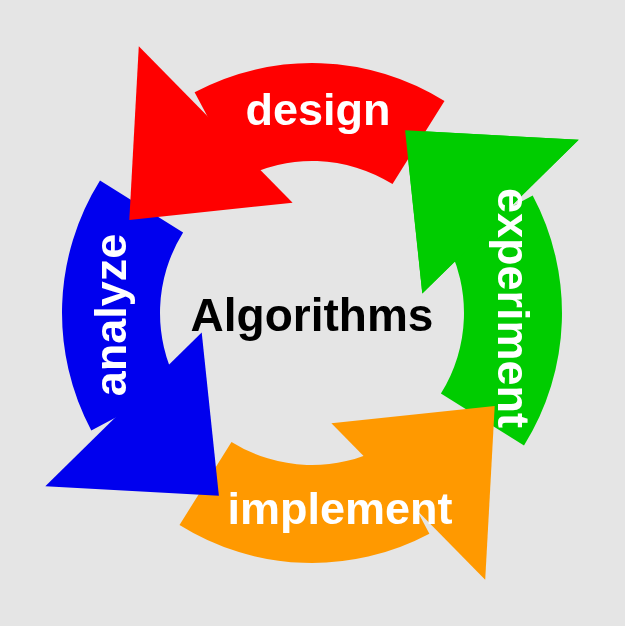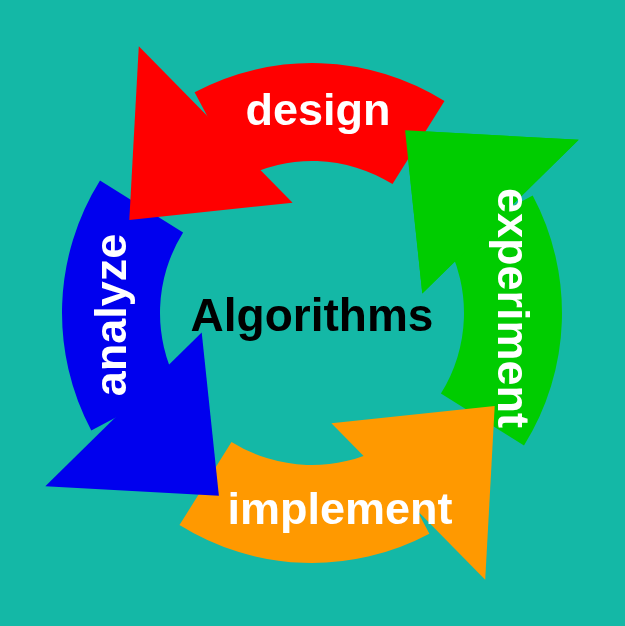--- a/index.html
+++ b/index.html
@@ -4,21 +4,21 @@
 <style>
   html, body {
     margin: 0;
     padding: 0;
     background: #ffffff;
   }
   .stage {
     position: relative;
     width: 625px;
     height: 626px;
-    background: #14b8a6;
+    background: #e5e5e5;
     overflow: hidden;
     font-family: "Liberation Sans", sans-serif;
   }
   svg {
     display: block;
     width: 625px;
     height: 626px;
   }
   .arc-label {
     font-family: "Liberation Sans", "DejaVu Sans", sans-serif;

